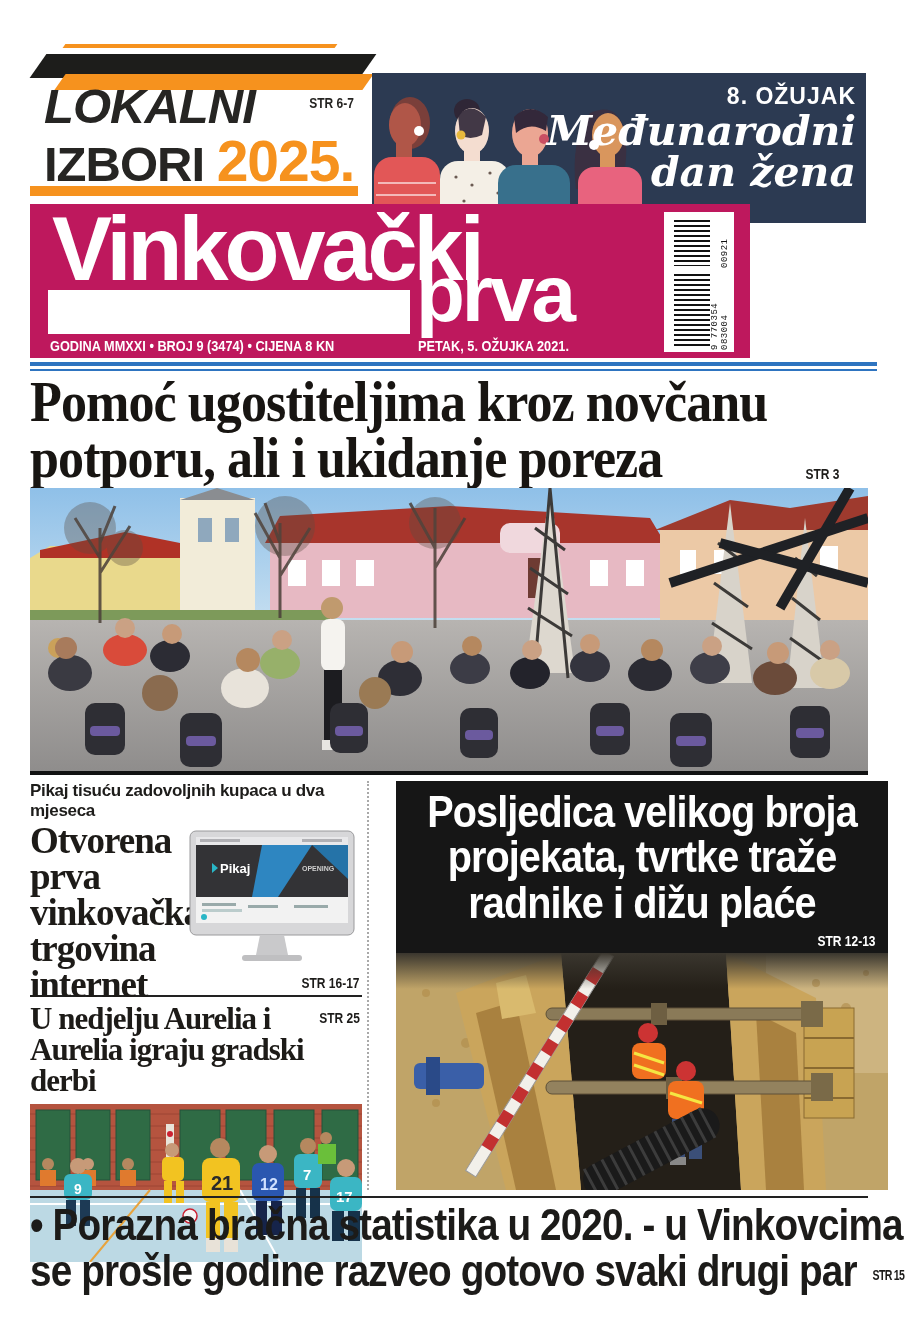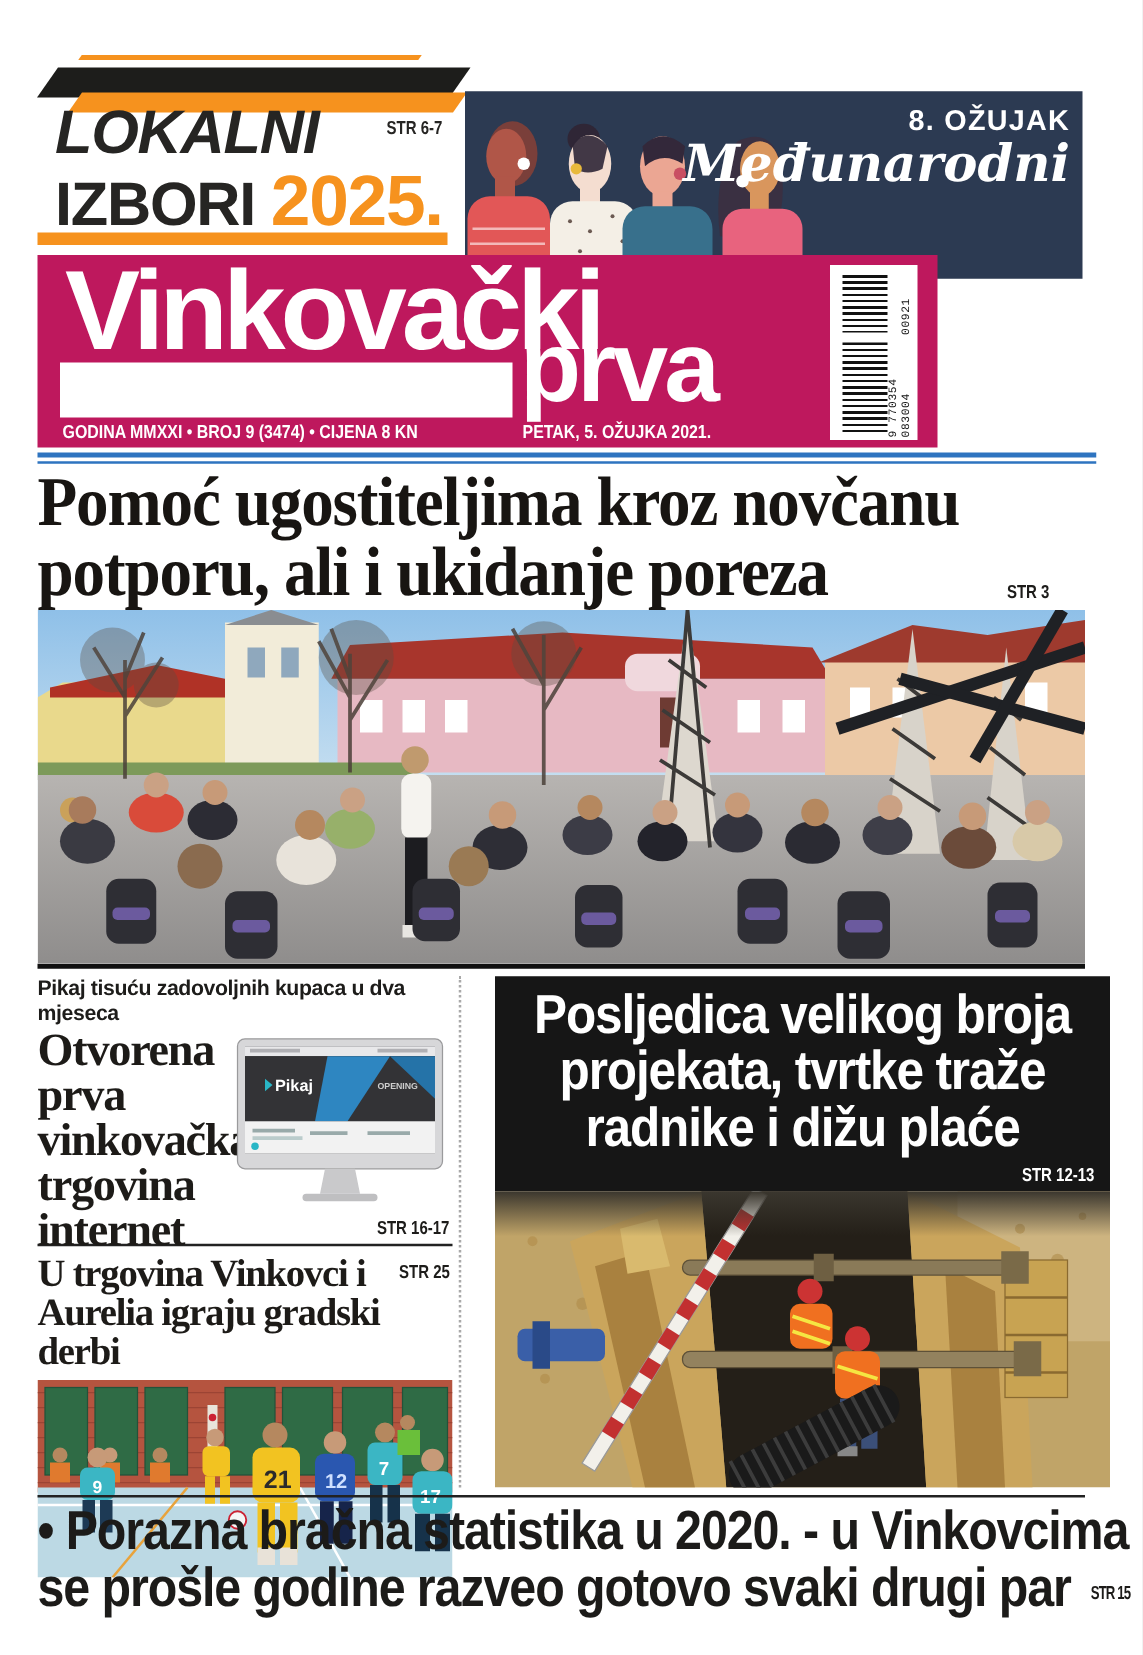--- a/index.html
+++ b/index.html
@@ -120,20 +120,21 @@
 
       <path d="M218 40 q26 -12 34 16 q6 28 -4 60 l-44 0 q-6 -50 14 -76z" fill="#3a3042"></path>
       <ellipse cx="236" cy="62" rx="16" ry="22" fill="#d9965d"></ellipse>
       <rect x="228" y="80" width="15" height="16" fill="#d9965d"></rect>
       <rect x="206" y="94" width="64" height="60" rx="16" fill="#e8637e"></rect>
       <circle cx="222" cy="72" r="5" fill="#fff"></circle>
     </svg>
     <div class="banner-text">
       <div class="banner-date">8. OŽUJAK</div>
       <div class="banner-title">Međunarodni</div>
+      <div class="banner-title">dan žena</div>
     </div>
   </div>
 
   <div class="masthead">
     <div class="mast-title">Vinkovački</div>
     <div class="mast-whitebar"></div>
     <div class="mast-list">prva</div>
     <div class="mast-info">GODINA MMXXI   •   BROJ 9 (3474)   •   CIJENA 8 KN</div>
     <div class="mast-date">PETAK, 5. OŽUJKA 2021.</div>
     <div class="barcode">
@@ -306,21 +307,21 @@
         <circle cx="22" cy="88" r="3" fill="#29b6c6"></circle>
         <rect x="66" y="76" width="30" height="3" fill="#9aa"></rect>
           <rect x="112" y="76" width="34" height="3" fill="#9aa"></rect>
         <polygon points="78,106 102,106 106,126 74,126" fill="#c9c9cb"></polygon>
         <rect x="60" y="126" width="60" height="6" rx="3" fill="#bfbfc1"></rect>
       </svg>
       <div class="shop-str str-label">STR 16-17</div>
     </div>
     <hr class="col-rule">
     <div class="derby">
-      <div class="derby-h">U trgovina Vinkovci i</div>
+      <div class="derby-h">U nedjelju Aurelia i</div>
       <div class="derby-h">Aurelia igraju gradski derbi</div>
       <div class="derby-str str-label">STR 25</div>
     </div>
     <svg class="futsal" width="332" height="158" viewBox="0 0 332 158">
       <rect width="332" height="90" fill="#b5543f"></rect>
       <g stroke="#9c4434" stroke-width="1">
         <path d="M0 10 h332 M0 22 h332 M0 34 h332 M0 46 h332 M0 58 h332 M0 70 h332 M0 82 h332"></path>
       </g>
       <g fill="#2f6b45" stroke="#24523a">
         <rect x="6" y="6" width="34" height="70"></rect>

